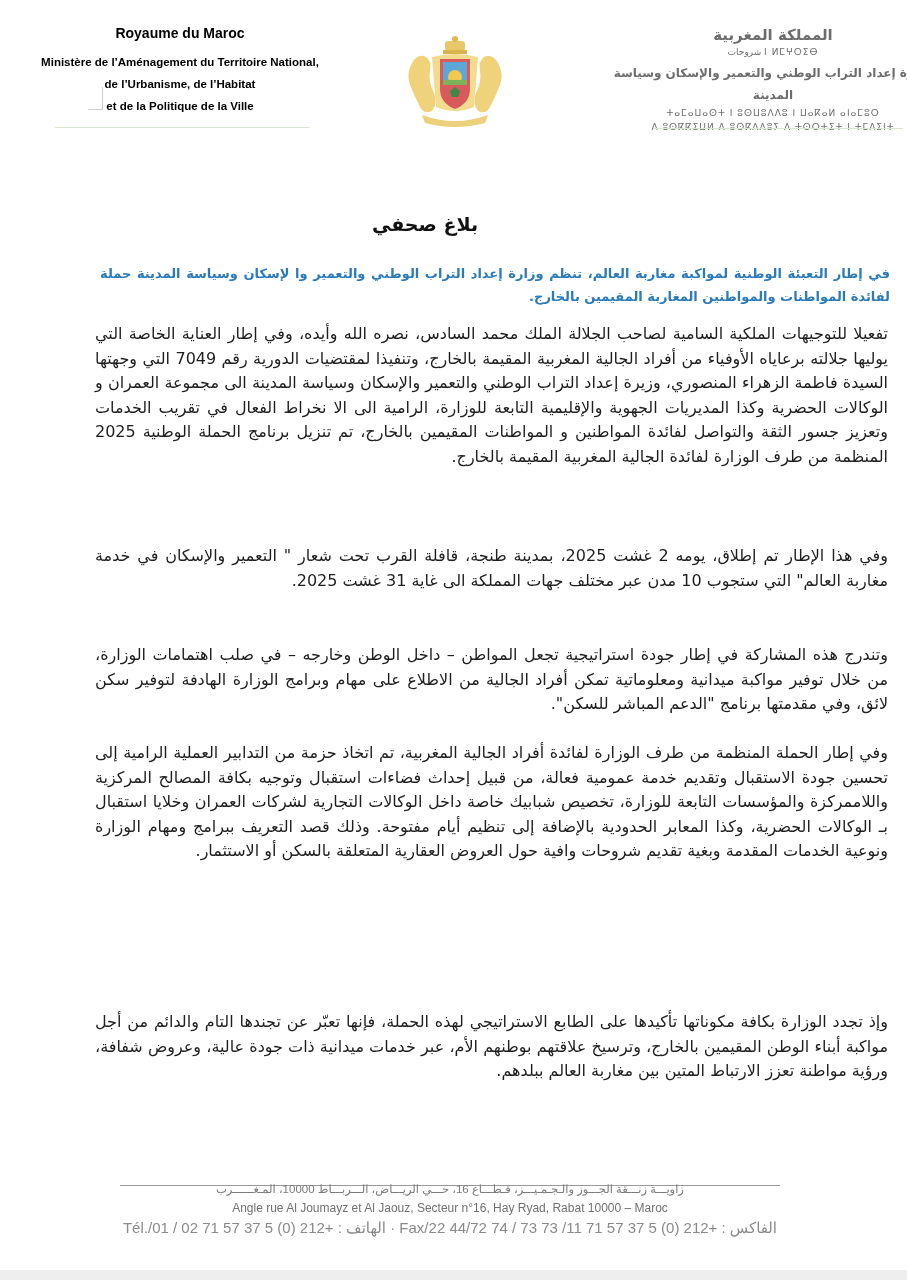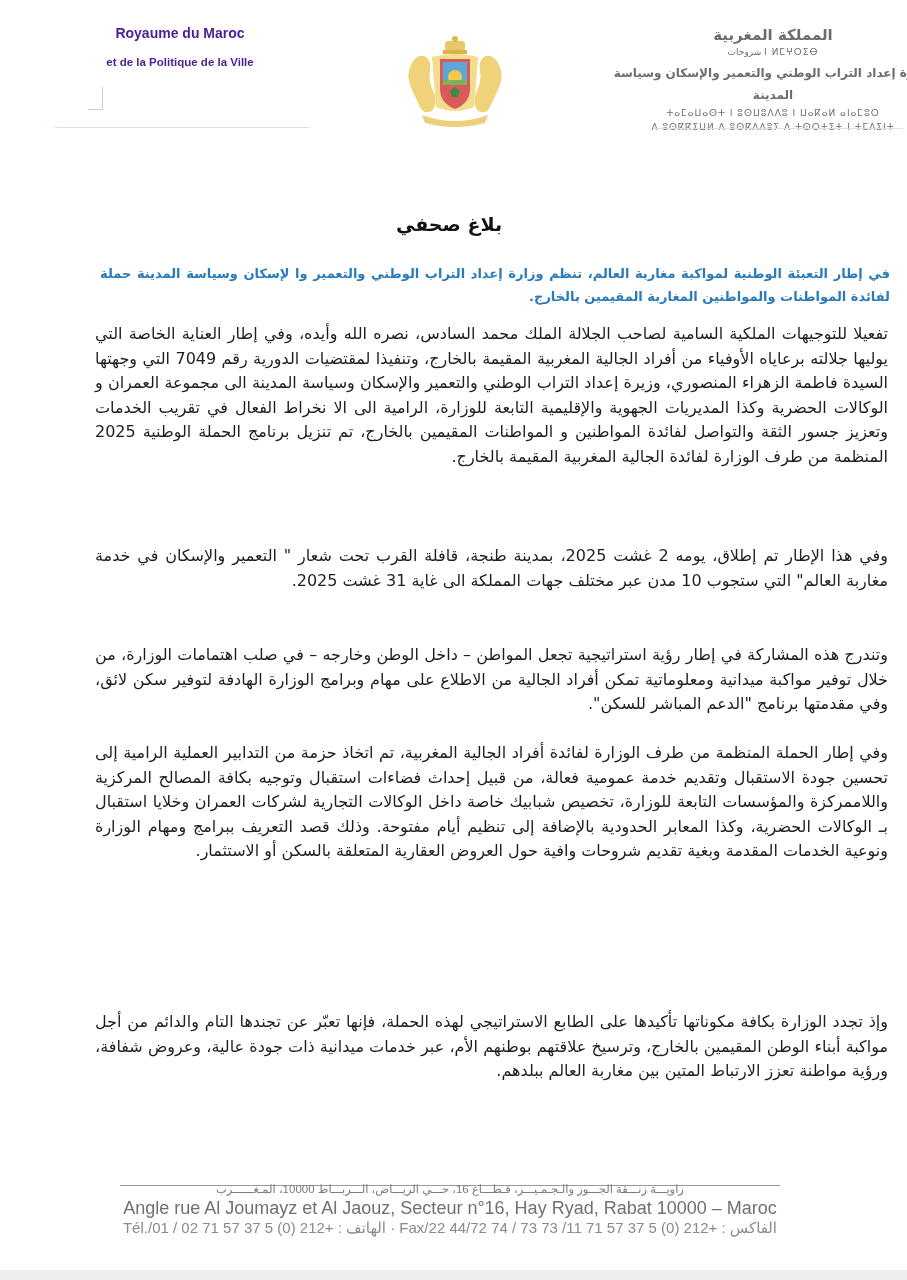--- a/index.html
+++ b/index.html
@@ -1,59 +1,61 @@
 <!DOCTYPE html>
 <html><head>
 <meta charset="utf-8">
 <style>
   html, body { margin: 0; padding: 0; background: #ffffff; }
   body { width: 907px; height: 1280px; position: relative; overflow: hidden; font-family: "DejaVu Sans", sans-serif; color: #1c1c1c; }
   .page { position: absolute; left: 0; top: 0; width: 907px; height: 1270px; background: #fff; }
   .bottom-strip { position: absolute; left: 0; top: 1270px; width: 907px; height: 10px; background: #eeeeee; }
 
   
-  .hdr-left { position: absolute; left: 0; top: 25px; width: 360px; text-align: center; color: #4c1d95; font-family: "Liberation Sans", sans-serif; }
+  .hdr-left { position: absolute; left: 0; top: 25px; width: 360px; text-align: center; color: #000000; font-family: "Liberation Sans", sans-serif; }
   .hdr-left .kingdom { font-size: 14px; font-weight: bold; margin-bottom: 10px; }
   .hdr-left .min-line { font-size: 11.5px; font-weight: bold; line-height: 22px; }
   .hdr-left .rule { position: absolute; left: 55px; top: 102px; width: 255px; border-top: 1px solid #d7e7d2; }
   .hdr-left .tick { position: absolute; left: 88px; top: 62px; width: 14px; height: 22px; border-right: 1px solid #ccc; border-bottom: 1px solid #ccc; }
 
   .emblem { position: absolute; left: 400px; top: 35px; width: 110px; height: 95px; }
 
   .hdr-right { position: absolute; left: 575px; top: 25px; width: 320px; text-align: center; color: #6d6d6d; direction: rtl; margin-left: 38px; }
   .hdr-right .ar-kingdom { font-size: 15px; font-weight: bold; font-family: "DejaVu Sans", sans-serif; line-height: 20px; }
   .hdr-right .tif { font-size: 9px; letter-spacing: 1px; font-family: "DejaVu Sans", sans-serif; line-height: 14px; direction: ltr; }
   .hdr-right .ar-min { font-size: 12px; font-weight: bold; line-height: 22px; margin-top: 3px; }
   .hdr-right .rule { position: absolute; left: 40px; top: 103px; width: 250px; border-top: 1px solid #d7e7d2; }
 
   
-  .title { position: absolute; left: 0; top: 213px; width: 850px; text-align: center; font-size: 19px; font-weight: bold; direction: rtl; color: #111; padding-left: 24px; }
+  .title { position: absolute; left: 0; top: 213px; width: 850px; text-align: center; font-size: 19px; font-weight: bold; direction: rtl; color: #111; }
   .lead { position: absolute; left: 100px; top: 262px; width: 790px; direction: rtl; text-align: justify; color: #2b7bb9; font-size: 13px; font-weight: bold; line-height: 23px; }
   .para { position: absolute; left: 95px; width: 793px; direction: rtl; text-align: justify; text-align-last: right; font-size: 16px; line-height: 24.6px; color: #1e1e1e; }
   #p1 { top: 322px; }
   #p2 { top: 544px; }
   #p3 { top: 643px; }
   #p4 { top: 741px; }
   #p5 { top: 937px; }
   #p6 { top: 1010px; }
 
   
   .footer-rule { position: absolute; left: 120px; top: 1185px; width: 660px; border-top: 1px solid #9a9a9a; }
   .footer { position: absolute; left: 120px; top: 1180px; width: 660px; text-align: center; color: #7a7a7a; font-family: "Liberation Sans", sans-serif; }
   .footer .f-ar { font-size: 11.5px; direction: rtl; line-height: 18px; }
-  .footer .f-fr { font-size: 18px; line-height: 20px; color: #707070; }
+  .footer .f-fr { font-size: 12px; line-height: 20px; color: #707070; }
   .footer .f-tel { font-size: 15px; line-height: 20px; color: #8a8a8a; text-align: center; }
 </style>
 </head>
 <body>
 
 <div class="page">
 
   <div class="hdr-left">
     <div class="kingdom">Royaume du Maroc</div>
+    <div class="min-line">Ministère de l’Aménagement du Territoire National,</div>
+    <div class="min-line">de l’Urbanisme, de l’Habitat</div>
     <div class="min-line">et de la Politique de la Ville</div>
     <div class="tick"></div>
     <div class="rule"></div>
   </div>
 
   <div class="emblem">
     <svg width="110" height="95" viewBox="0 0 110 95">
 
       <rect x="45" y="6" width="20" height="10" rx="3" fill="#e8c86a"></rect>
       <circle cx="55" cy="4" r="3" fill="#e0b850"></circle>
@@ -82,21 +84,21 @@
     <div class="tif">ⴷ ⵓⵙⴽⴽⵉⵡⵍ ⴷ ⵓⵙⴽⴷⴷⵓⵢ ⴷ ⵜⵙⵔⵜⵉⵜ ⵏ ⵜⵎⴷⵉⵏⵜ</div>
     <div class="rule"></div>
   </div>
 
   <div class="title">بلاغ صحفي</div>
 
   <div class="lead">في إطار التعبئة الوطنية لمواكبة مغاربة العالم، تنظم وزارة إعداد التراب الوطني والتعمير وا لإسكان وسياسة المدينة حملة لفائدة المواطنات والمواطنين المغاربة المقيمين بالخارج.</div>
 
   <div class="para" id="p1">تفعيلا للتوجيهات الملكية السامية لصاحب الجلالة الملك محمد السادس، نصره الله وأيده، وفي إطار العناية الخاصة التي يوليها جلالته برعاياه الأوفياء من أفراد الجالية المغربية المقيمة بالخارج، وتنفيذا لمقتضيات الدورية رقم 7049 التي وجهتها السيدة فاطمة الزهراء المنصوري، وزيرة إعداد التراب الوطني والتعمير والإسكان وسياسة المدينة الى مجموعة العمران و الوكالات الحضرية وكذا المديريات الجهوية والإقليمية التابعة للوزارة، الرامية الى الا نخراط الفعال في تقريب الخدمات وتعزيز جسور الثقة والتواصل لفائدة المواطنين و المواطنات المقيمين بالخارج، تم تنزيل برنامج الحملة الوطنية 2025 المنظمة من طرف الوزارة لفائدة الجالية المغربية المقيمة بالخارج.</div>
   <div class="para" id="p2">وفي هذا الإطار تم إطلاق، يومه 2 غشت 2025، بمدينة طنجة، قافلة القرب تحت شعار " التعمير والإسكان في خدمة مغاربة العالم" التي ستجوب 10 مدن عبر مختلف جهات المملكة الى غاية 31 غشت 2025.</div>
-  <div class="para" id="p3">وتندرج هذه المشاركة في إطار رؤية استراتيجية تجعل المواطن – داخل الوطن وخارجه – في صلب اهتمامات الوزارة، من خلال توفير مواكبة ميدانية ومعلوماتية تمكن أفراد الجالية من الاطلاع على مهام وبرامج الوزارة الهادفة لتوفير سكن لائق، وفي مقدمتها برنامج "الدعم المباشر للسكن".</div>
+  <div class="para" id="p3">وتندرج هذه المشاركة في إطار جودة استراتيجية تجعل المواطن – داخل الوطن وخارجه – في صلب اهتمامات الوزارة، من خلال توفير مواكبة ميدانية ومعلوماتية تمكن أفراد الجالية من الاطلاع على مهام وبرامج الوزارة الهادفة لتوفير سكن لائق، وفي مقدمتها برنامج "الدعم المباشر للسكن".</div>
   <div class="para" id="p4">وفي إطار الحملة المنظمة من طرف الوزارة لفائدة أفراد الجالية المغربية، تم اتخاذ حزمة من التدابير العملية الرامية إلى تحسين جودة الاستقبال وتقديم خدمة عمومية فعالة، من قبيل إحداث فضاءات استقبال وتوجيه بكافة المصالح المركزية واللاممركزة والمؤسسات التابعة للوزارة، تخصيص شبابيك خاصة داخل الوكالات التجارية لشركات العمران وخلايا استقبال بـ الوكالات الحضرية، وكذا المعابر الحدودية بالإضافة إلى تنظيم أيام مفتوحة. وذلك قصد التعريف ببرامج ومهام الوزارة ونوعية الخدمات المقدمة وبغية تقديم شروحات وافية حول العروض العقارية المتعلقة بالسكن أو الاستثمار.</div>
   <div class="para" id="p6">وإذ تجدد الوزارة بكافة مكوناتها تأكيدها على الطابع الاستراتيجي لهذه الحملة، فإنها تعبّر عن تجندها التام والدائم من أجل مواكبة أبناء الوطن المقيمين بالخارج، وترسيخ علاقتهم بوطنهم الأم، عبر خدمات ميدانية ذات جودة عالية، وعروض شفافة، ورؤية مواطنة تعزز الارتباط المتين بين مغاربة العالم ببلدهم.</div>
 
   <div class="footer-rule"></div>
   <div class="footer">
     <div class="f-ar">زاويـــة زنـــقة الجـــوز والـجـمـيـــز، قـطـــاع 16، حـــي الريـــاض، الـــربـــاط 10000، المـغــــــرب</div>
     <div class="f-fr">Angle rue Al Joumayz et Al Jaouz, Secteur n°16, Hay Ryad, Rabat 10000 – Maroc</div>
     <div class="f-tel">Tél./الهاتف :  +212 (0) 5 37 57 71 02 / 01   ·   Fax/الفاكس :  +212 (0) 5 37 57 71 11/ 73 73 / 74 44/72 22</div>
   </div>
 </div>

